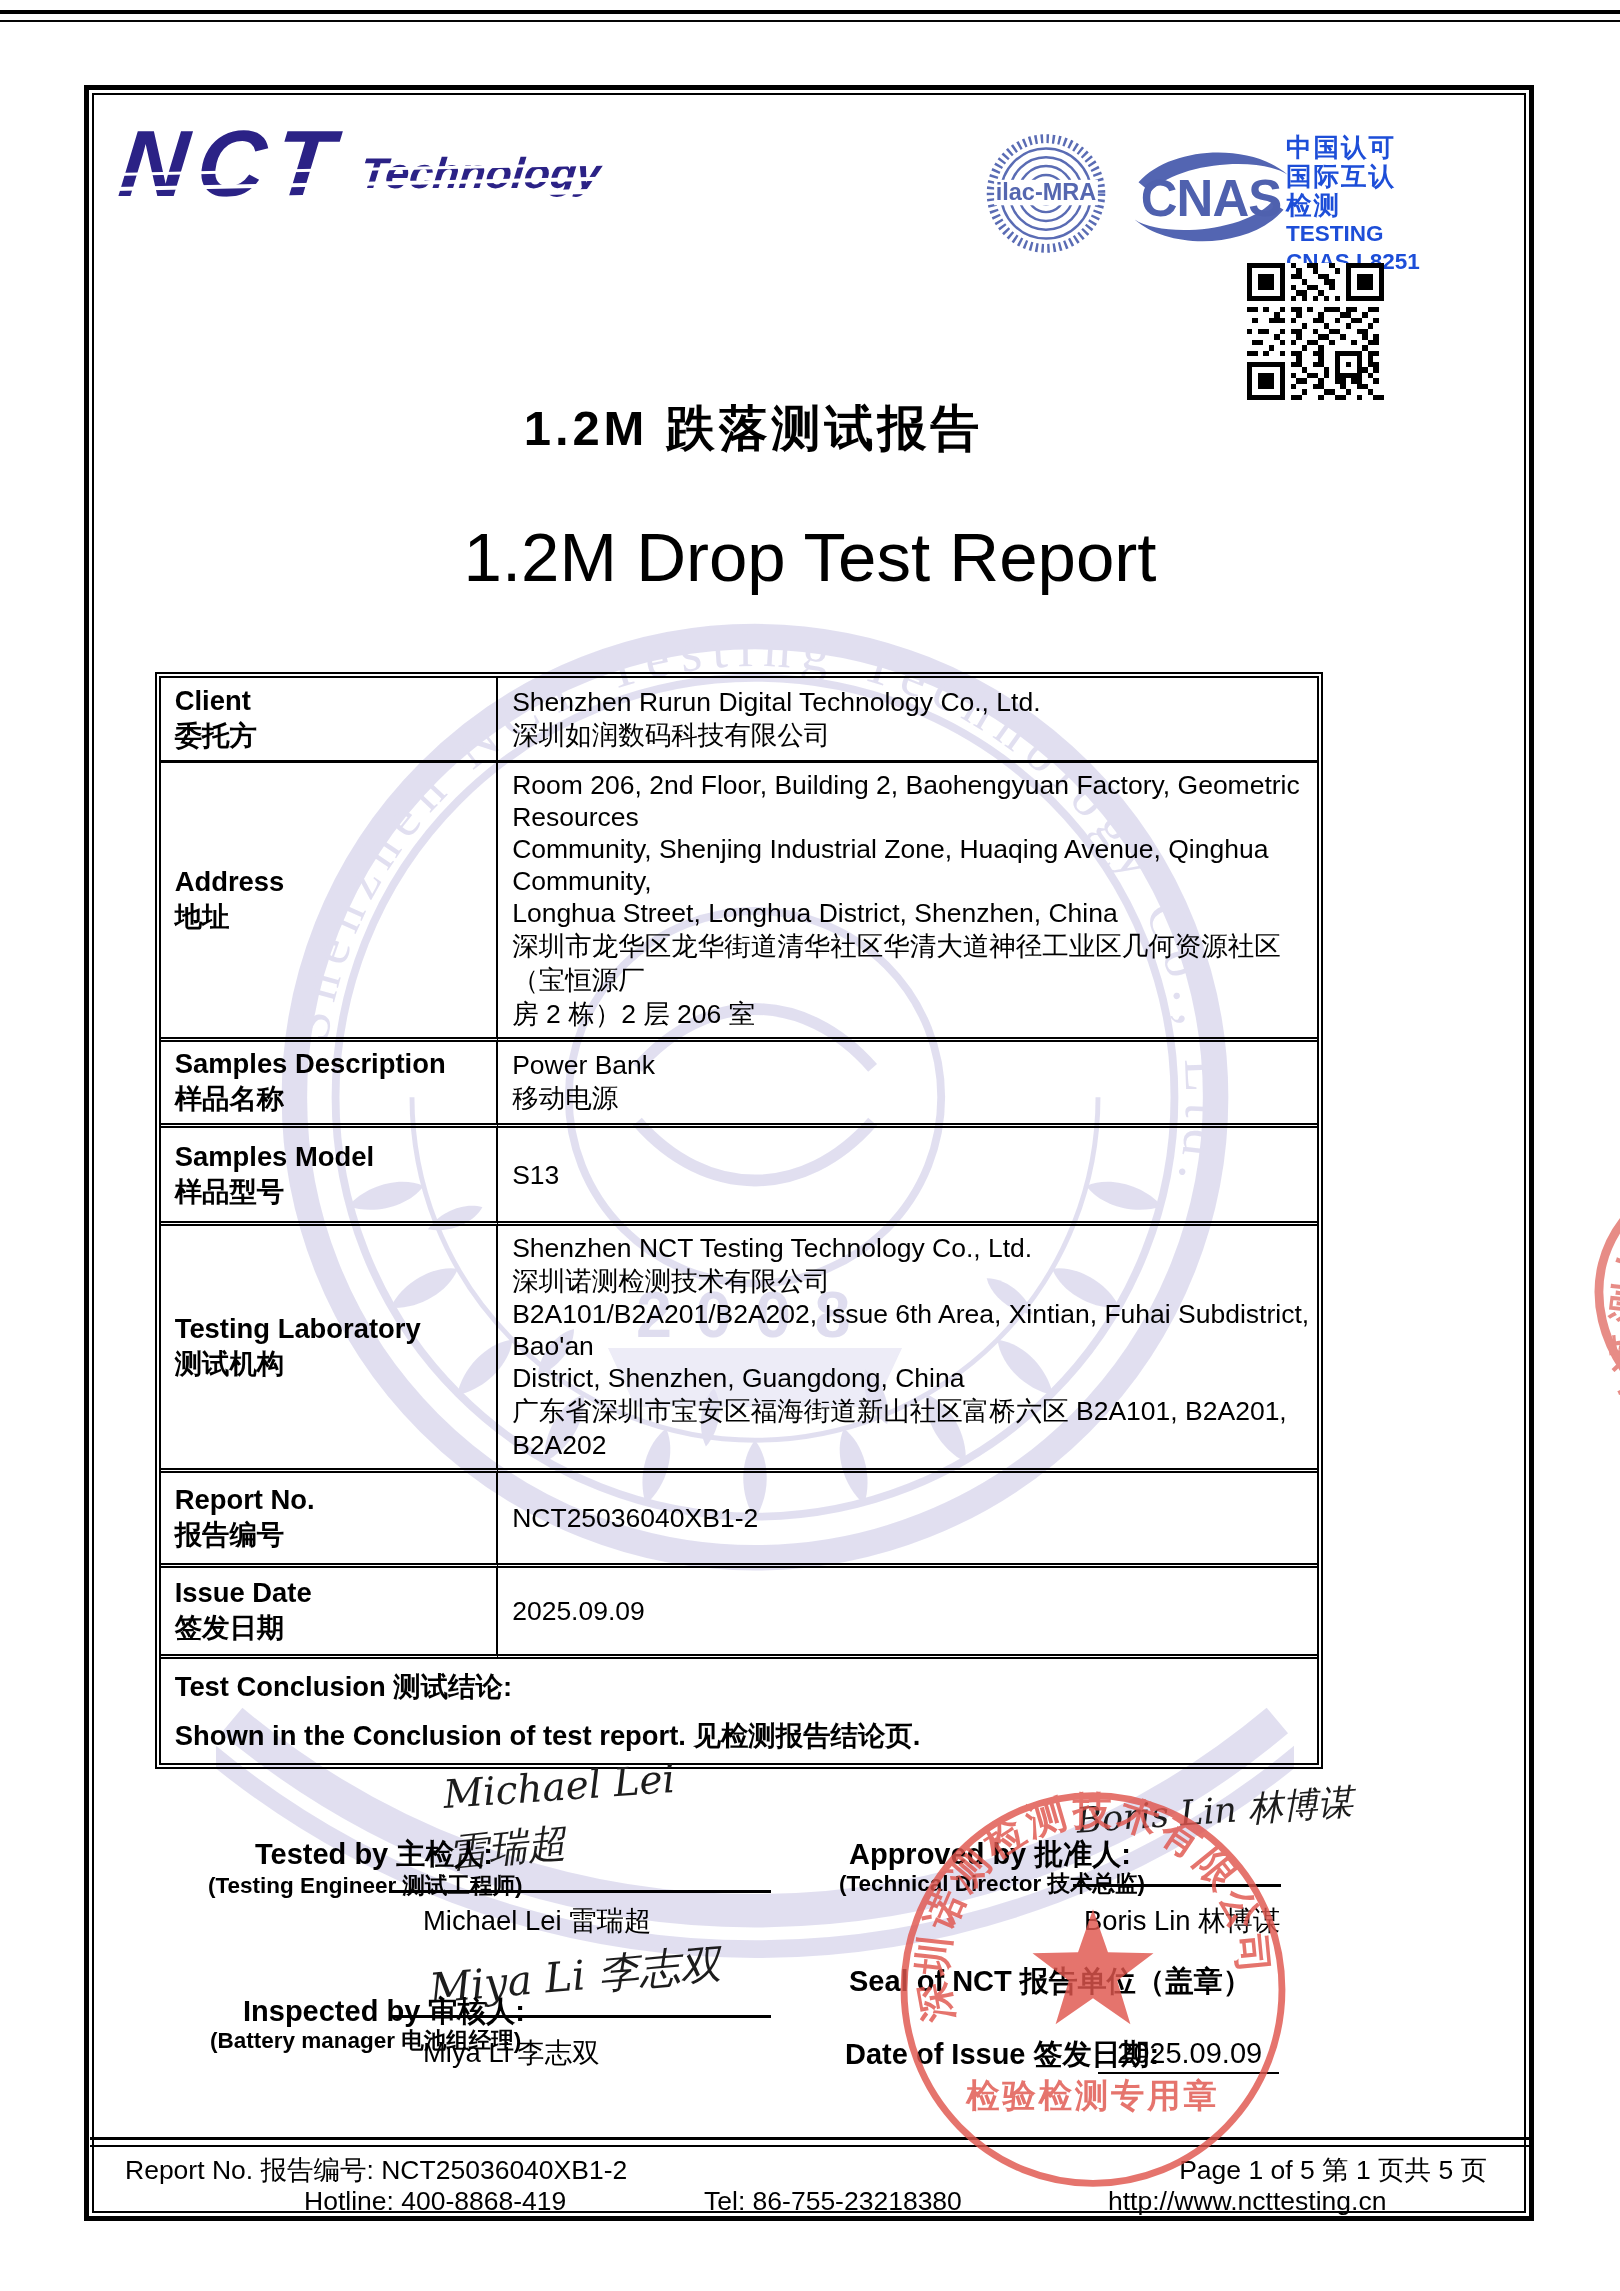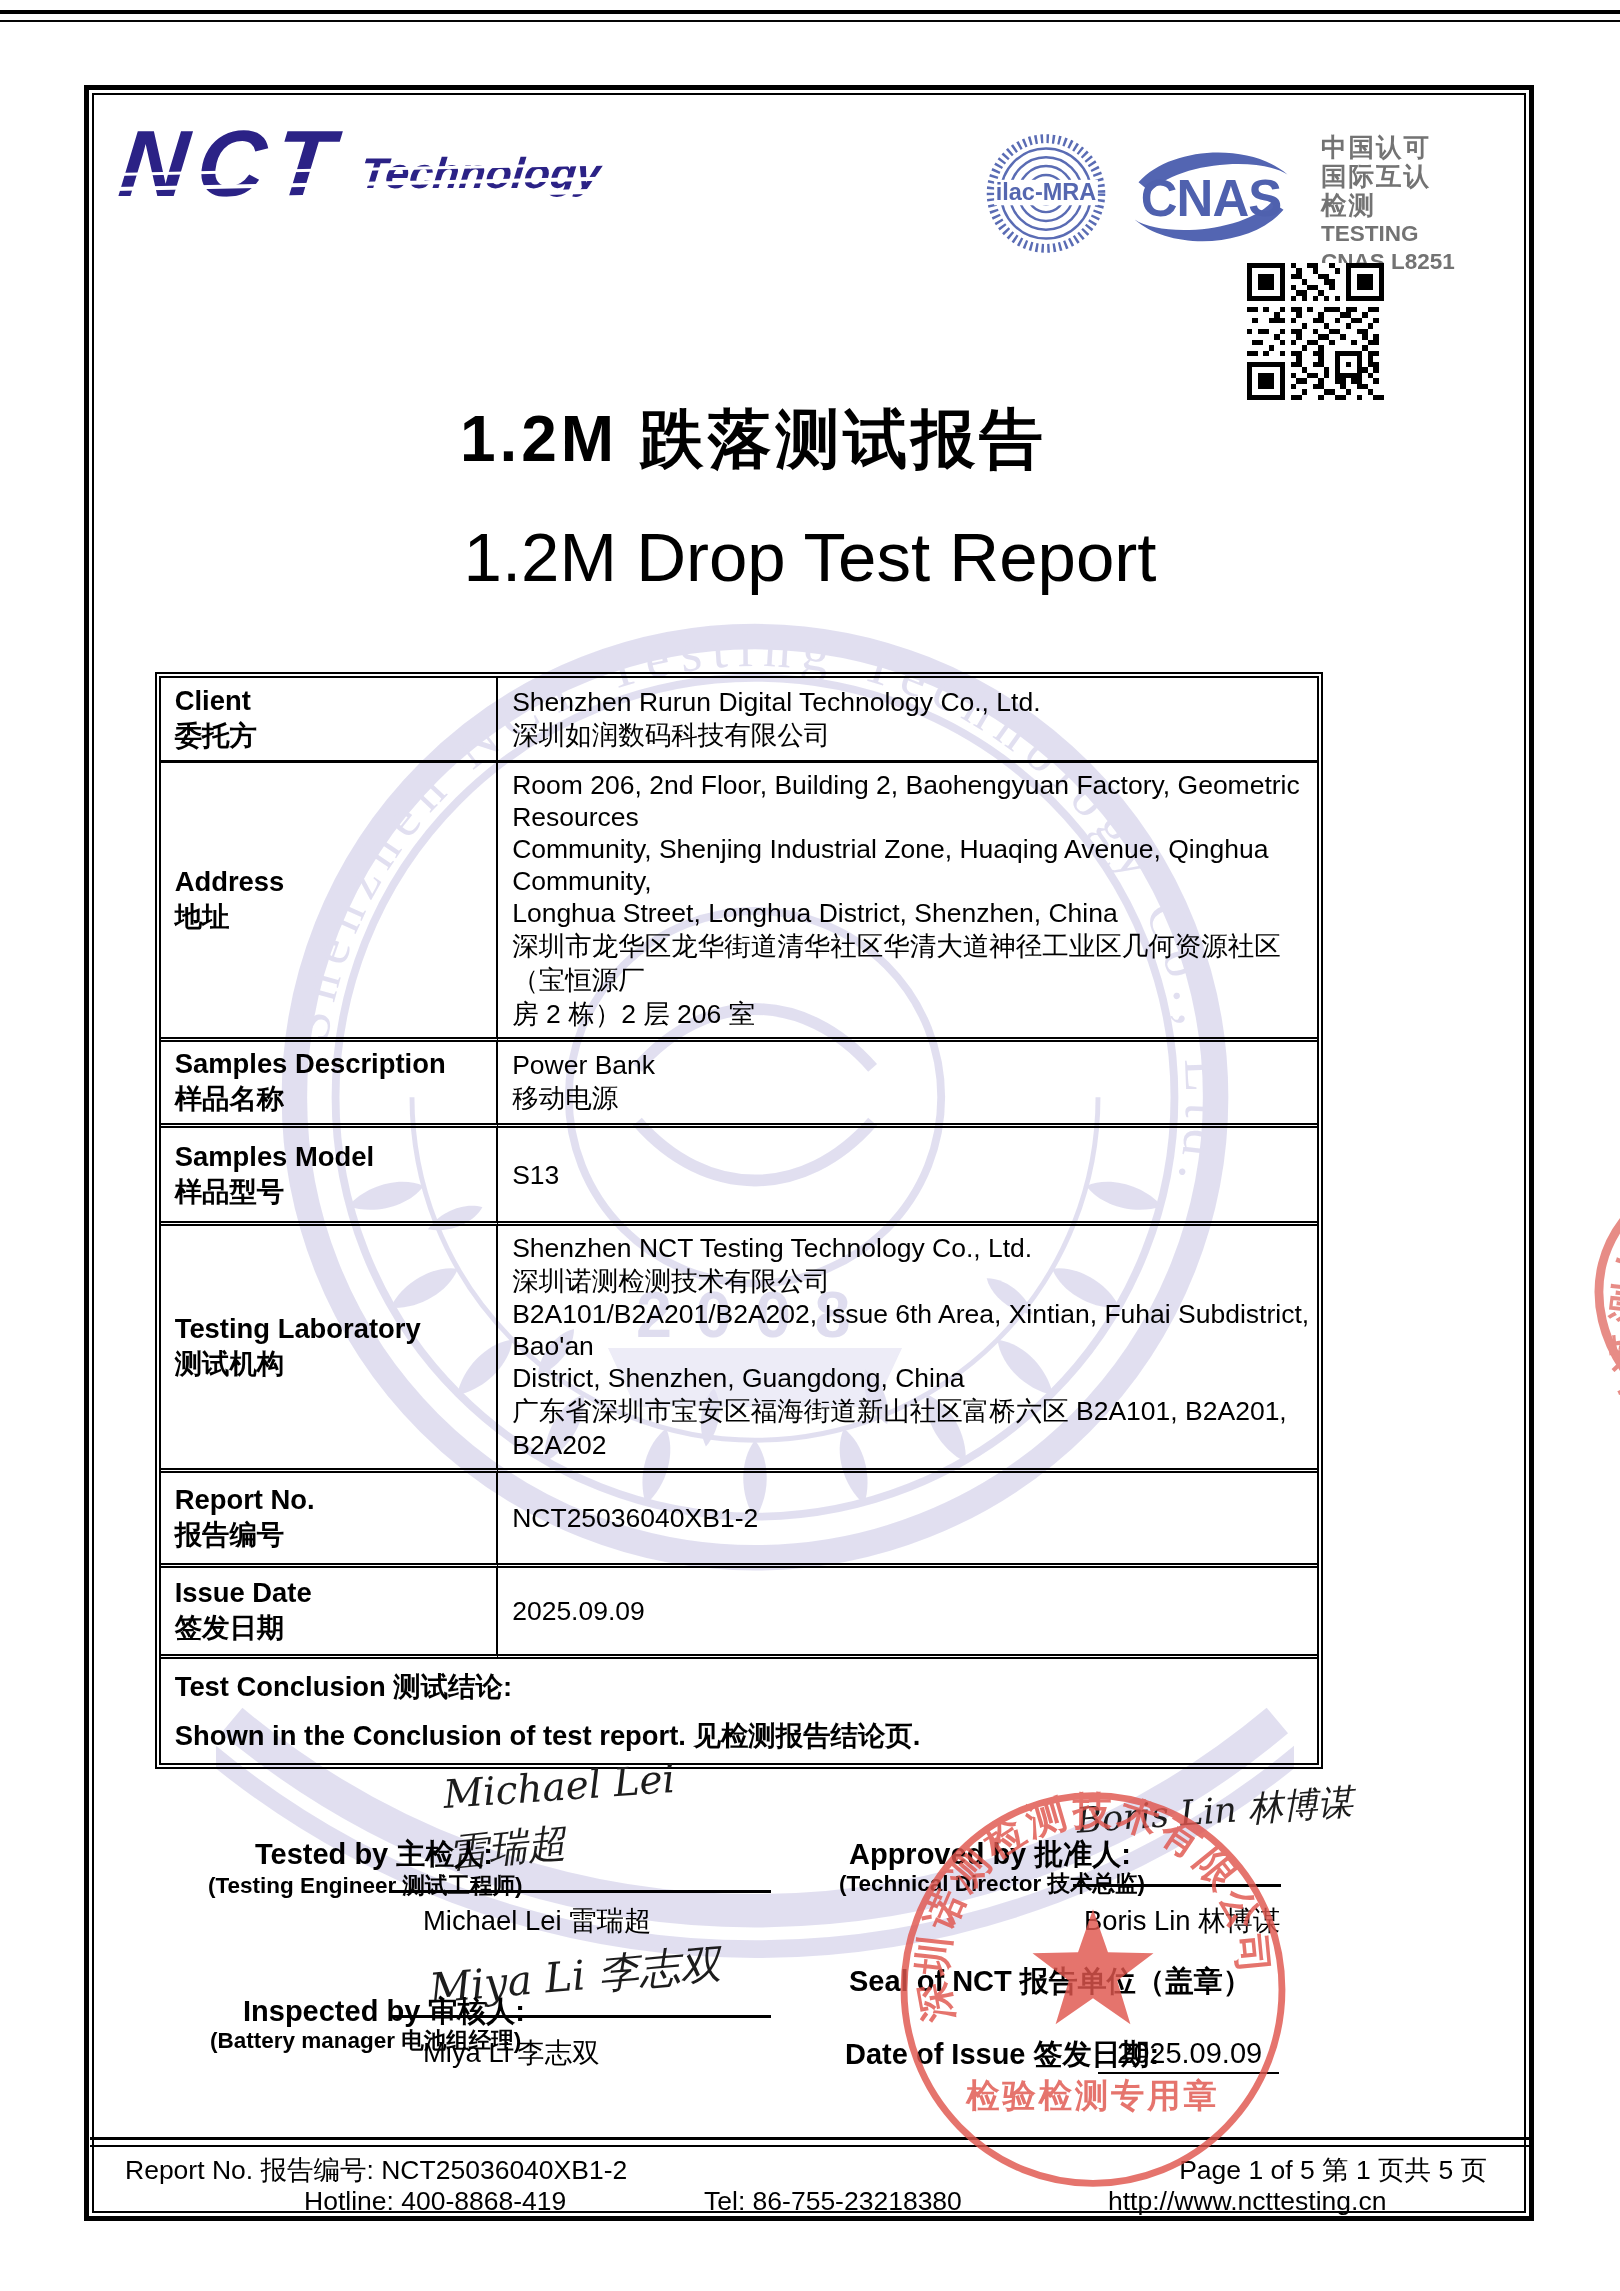--- a/index.html
+++ b/index.html
@@ -13,25 +13,25 @@
   .scanline2{left:0;top:19.6px;width:1620px;height:2.9px;background:#050505;}
   
   .frame{left:84px;top:85px;width:1440px;height:2126px;border:5.9px solid #000;}
   .frame-inner{position:absolute;left:2.9px;top:2.9px;right:2.9px;bottom:2.9px;border:2px solid #000;}
   
   .logo{left:120px;top:110px;width:549px;height:108px;color:#2b2286;white-space:nowrap;}
   .logo .nct{font-size:94px;font-weight:bold;font-style:italic;letter-spacing:9.8px;display:inline-block;transform:skewX(-6deg);}
   .logo .tech{font-size:43px;font-weight:bold;font-style:italic;display:inline-block;margin-left:17.6px;transform:skewX(-6deg) translateY(-7.8px);}
   .logo-stripe{position:absolute;left:-5.9px;width:568px;background:#fff;transform:rotate(-1.2deg);}
   
-  .acc-text{left:1321px;top:133px;width:157px;color:#737373;font-weight:bold;}
+  .acc-text{left:1286px;top:133px;width:157px;color:#1d4ed8;font-weight:bold;}
   .acc-text .zh{font-size:25.5px;line-height:29px;letter-spacing:2px;}
   .acc-text .en{font-size:22.5px;line-height:28px;}
   
-  .title-zh{left:0;top:396px;width:1507px;text-align:center;font-size:64px;font-weight:bold;letter-spacing:3.9px;}
+  .title-zh{left:0;top:396px;width:1507px;text-align:center;font-size:49px;font-weight:bold;letter-spacing:3.9px;}
   .title-en{left:0;top:518px;width:1620px;text-align:center;font-size:69px;font-weight:normal;}
   
   table.info{position:absolute;left:155px;top:672px;width:1168px;border-collapse:separate;border-spacing:0;border:6.9px double #000;table-layout:fixed;z-index:2;background:transparent;}
   table.info td{vertical-align:middle;padding:5.9px 7.8px 5.9px 13.7px;background:transparent;}
   td.lbl{border-right:2.9px solid #000;width:314px;}
   tr.rb td{border-bottom:5.9px double #000;}
   tr.rb1 td{border-bottom:3.9px solid #000;}
   .len{font-size:27.4px;font-weight:bold;line-height:33px;}
   .lzh{font-size:27.4px;font-weight:bold;line-height:37px;}
   .vline{font-size:26.5px;line-height:32px;}

